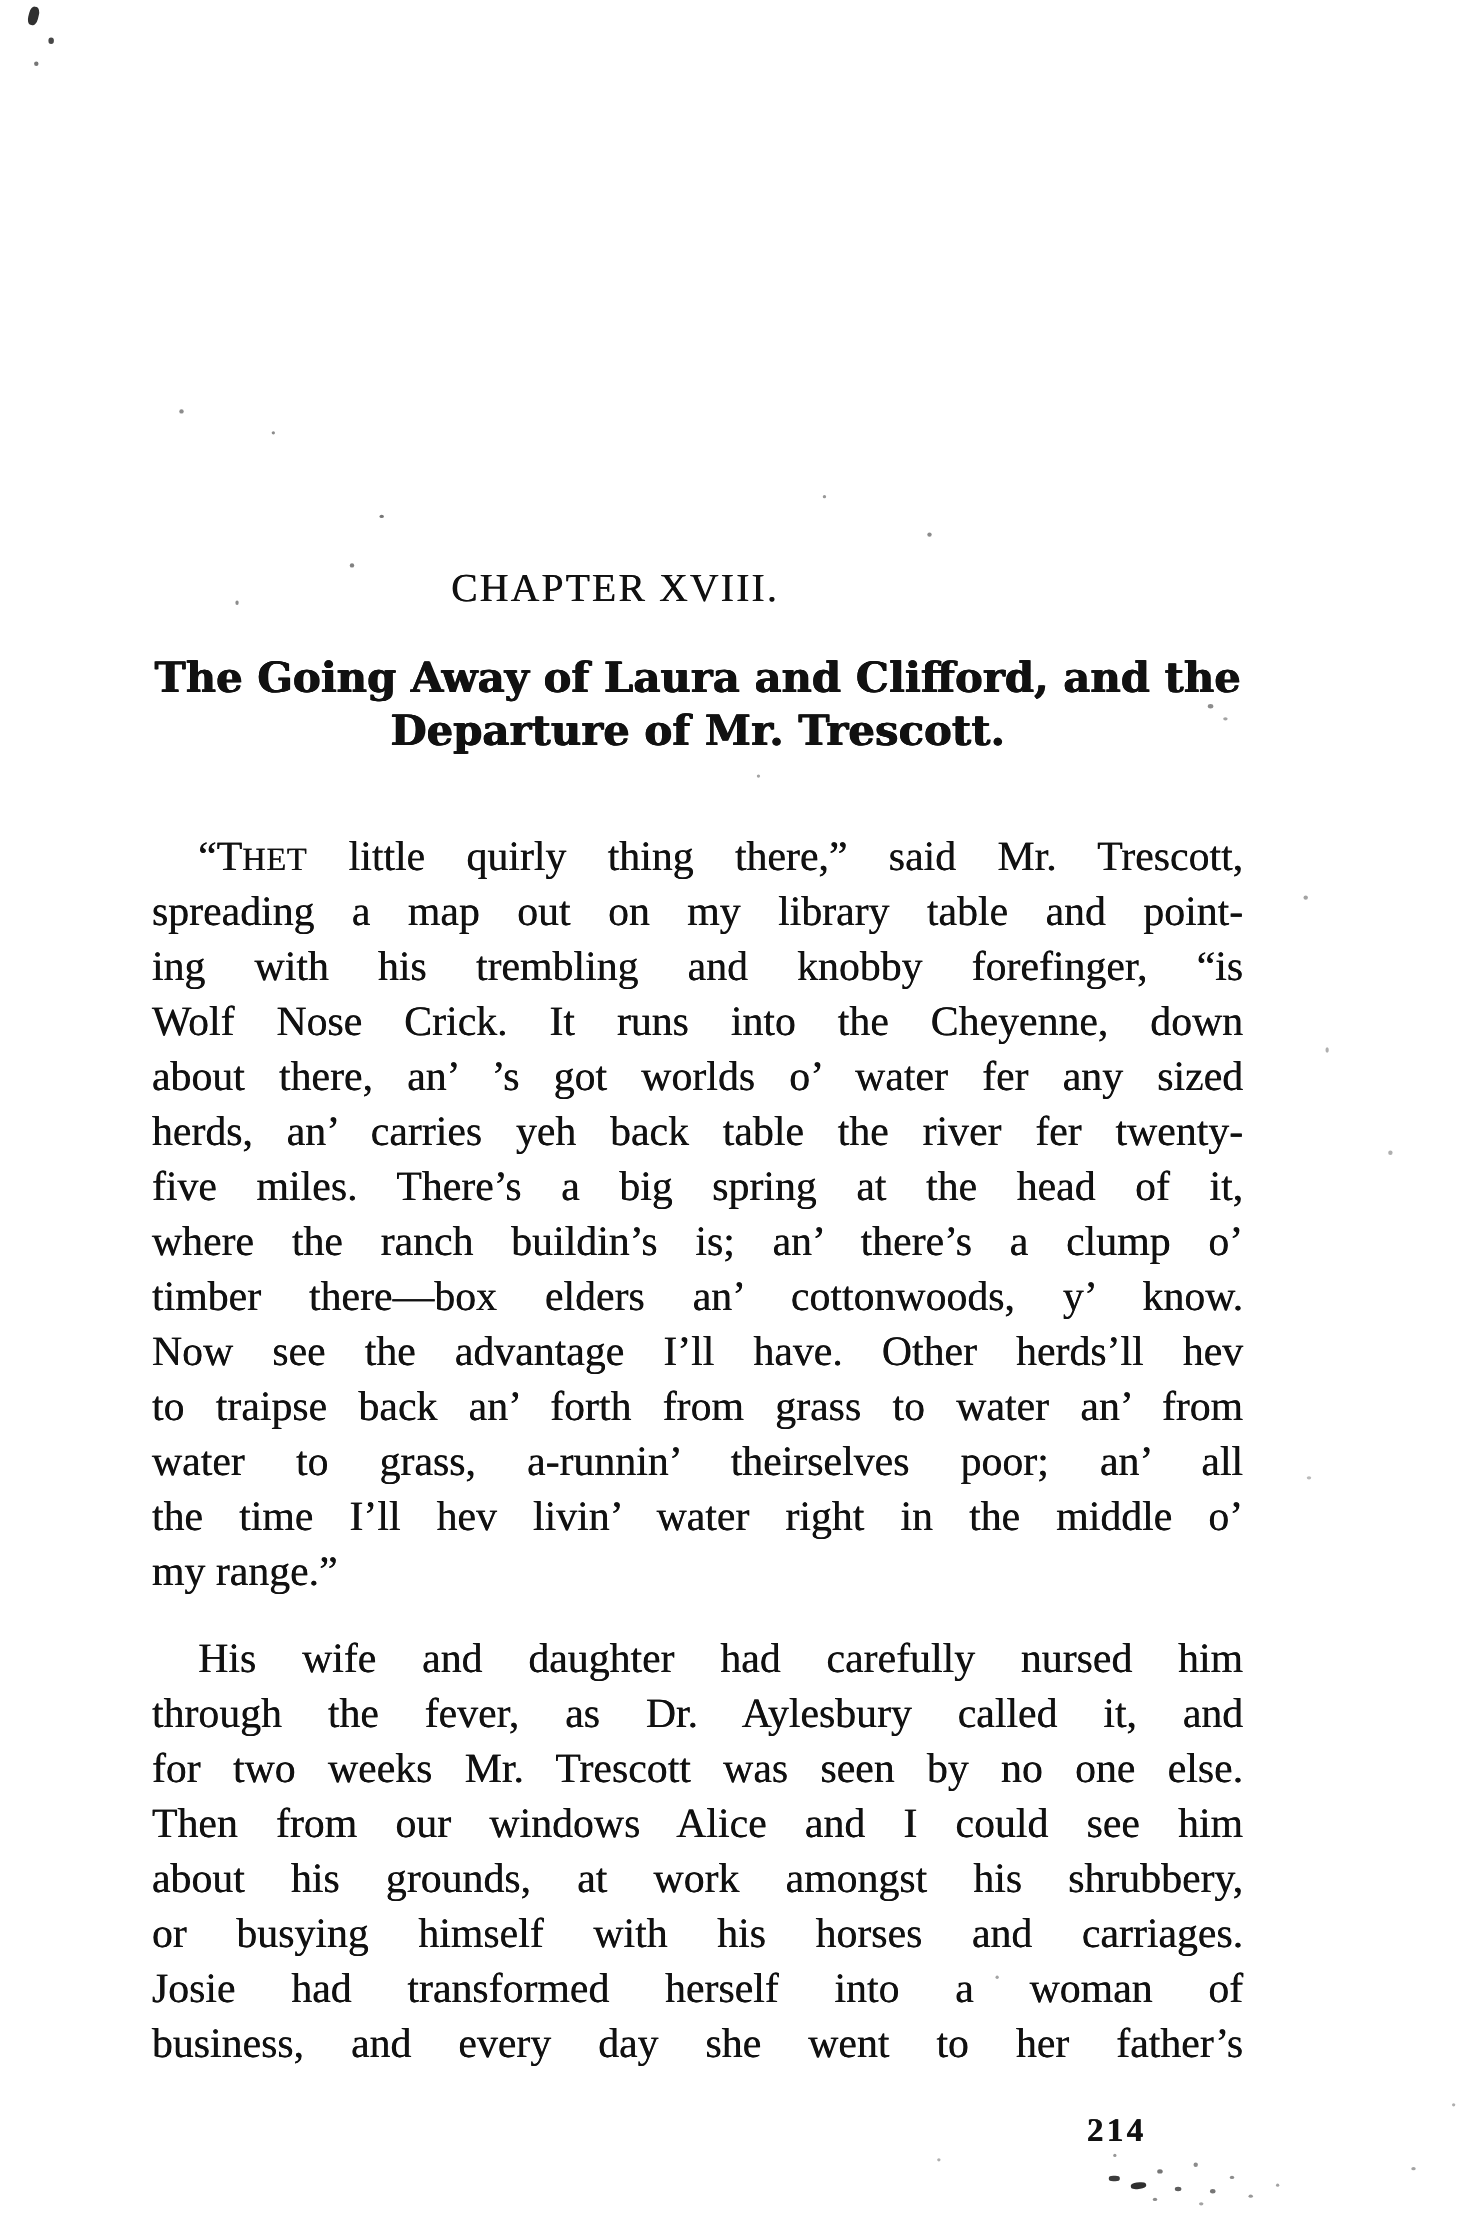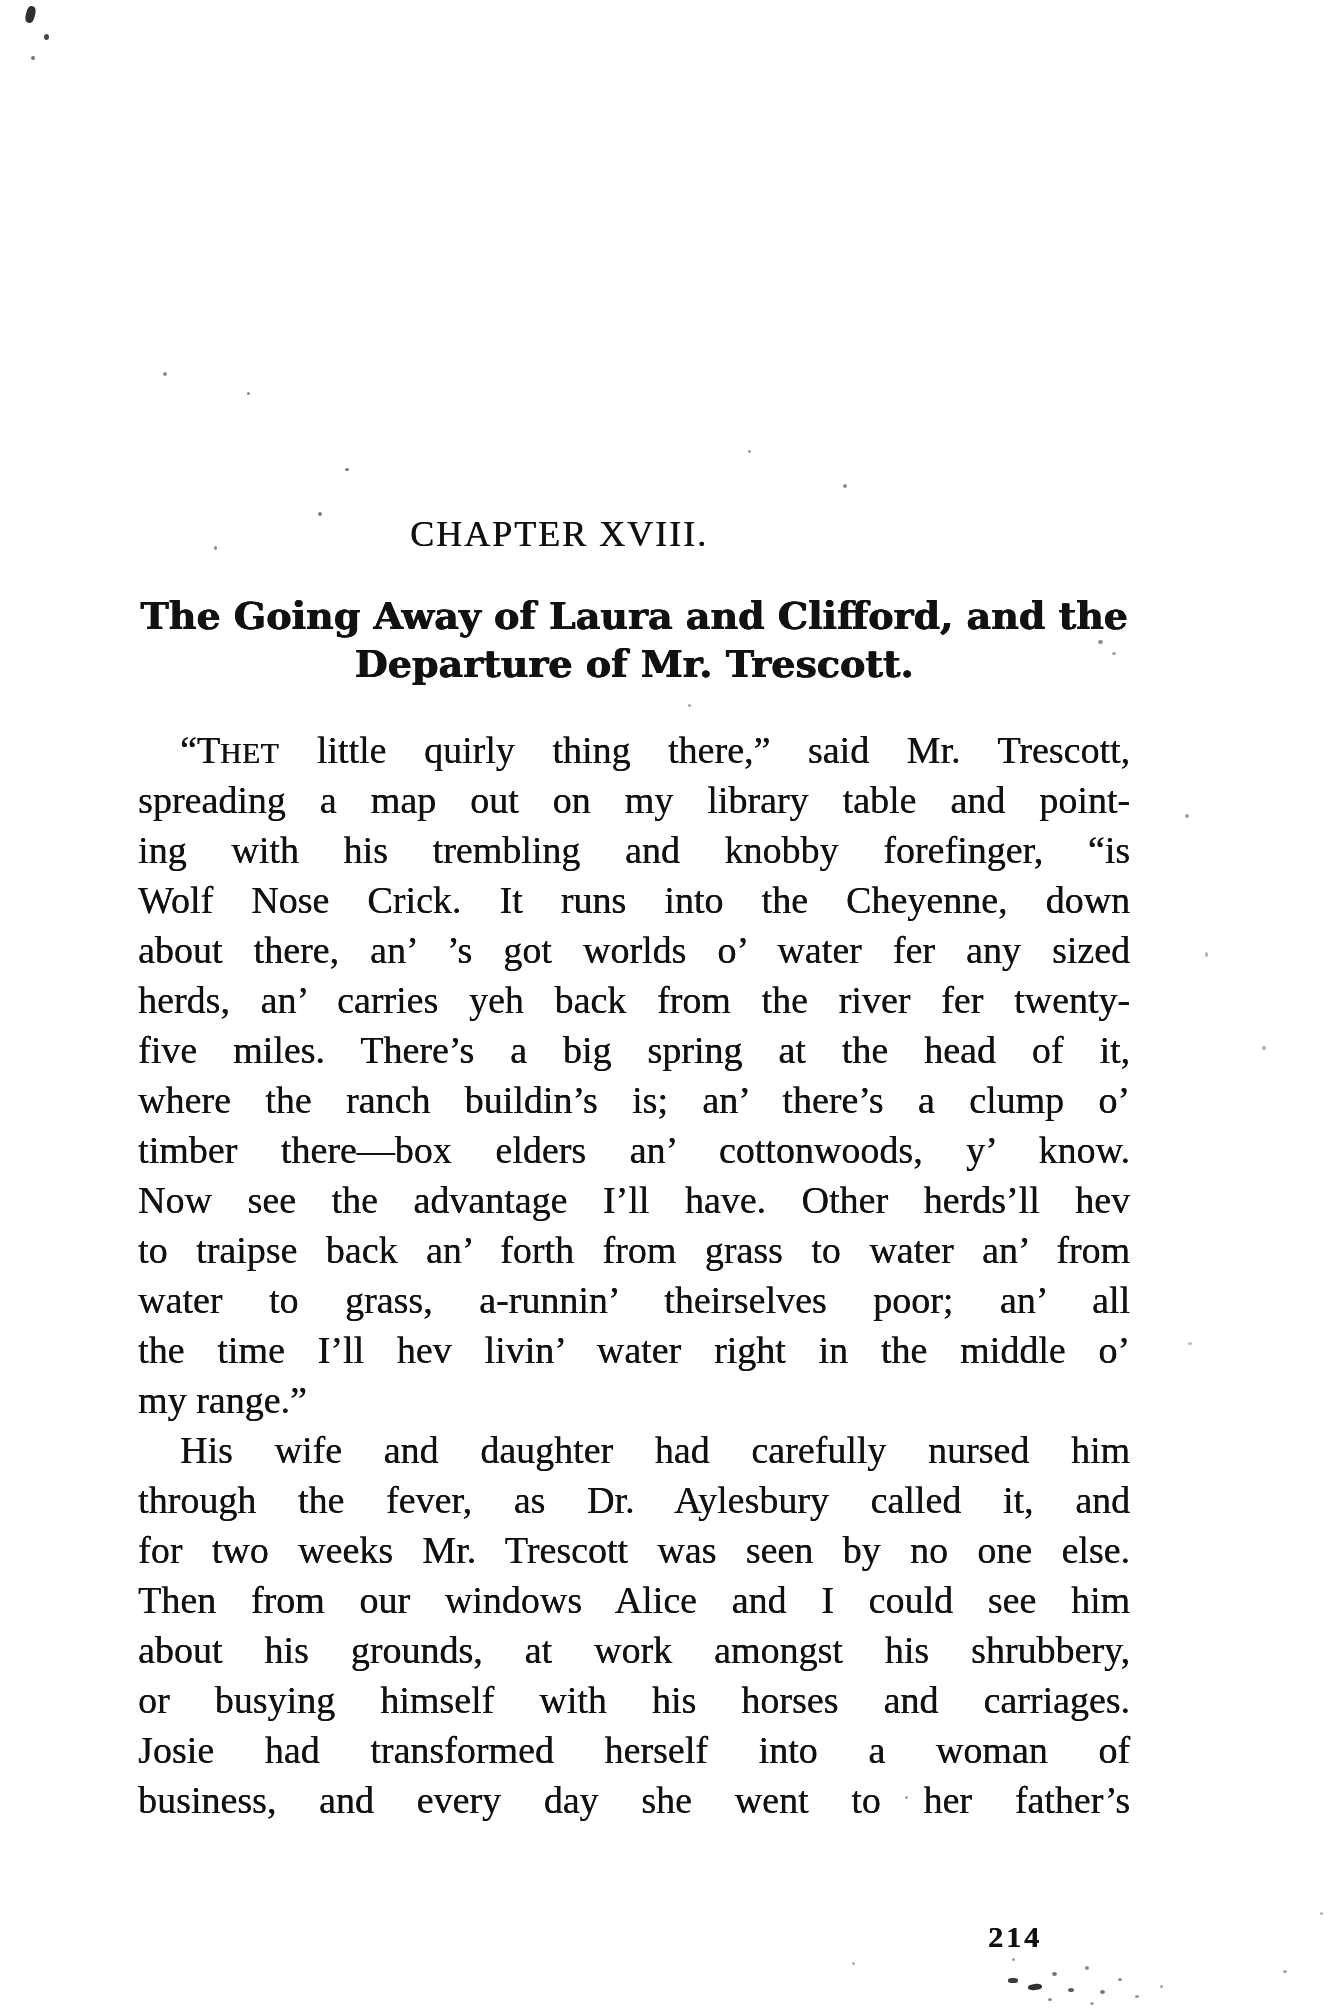--- a/index.html
+++ b/index.html
@@ -49,20 +49,21 @@
   }
   .jline {
     display: block;
     height: 50px;
     text-align: justify;
     text-align-last: justify;
     white-space: normal;
   }
   .jline.indent {
     padding-left: 42px;
+    margin-top: 29px;
   }
   .jline.short {
     text-align: right;
     text-align-last: left;
   }
   .sc {
     font-size: 0.78em;
     letter-spacing: 0.5px;
   }
   .page-number {
@@ -93,21 +94,21 @@
     <div class="title-line">Departure of Mr. Trescott.</div>
   </div>
 
   <div class="body-text">
     <div class="jline indent"><span>“T</span><span class="sc">HET</span><span> little quirly thing there,” said Mr. Trescott,</span></div>
     <div id="p1-rest">
         <div class="jline">spreading a map out on my library table and point-</div>
         <div class="jline">ing with his trembling and knobby forefinger, “is</div>
         <div class="jline">Wolf Nose Crick. It runs into the Cheyenne, down</div>
         <div class="jline">about there, an’ ’s got worlds o’ water fer any sized</div>
-        <div class="jline">herds, an’ carries yeh back from the river fer twenty-</div>
+        <div class="jline">herds, an’ carries yeh back table the river fer twenty-</div>
         <div class="jline">five miles. There’s a big spring at the head of it,</div>
         <div class="jline">where the ranch buildin’s is; an’ there’s a clump o’</div>
         <div class="jline">timber there—box elders an’ cottonwoods, y’ know.</div>
         <div class="jline">Now see the advantage I’ll have. Other herds’ll hev</div>
         <div class="jline">to traipse back an’ forth from grass to water an’ from</div>
         <div class="jline">water to grass, a-runnin’ theirselves poor; an’ all</div>
         <div class="jline">the time I’ll hev livin’ water right in the middle o’</div>
       </div>
     <div class="jline short">my range.”</div>
     <div class="jline indent">His wife and daughter had carefully nursed him</div>

